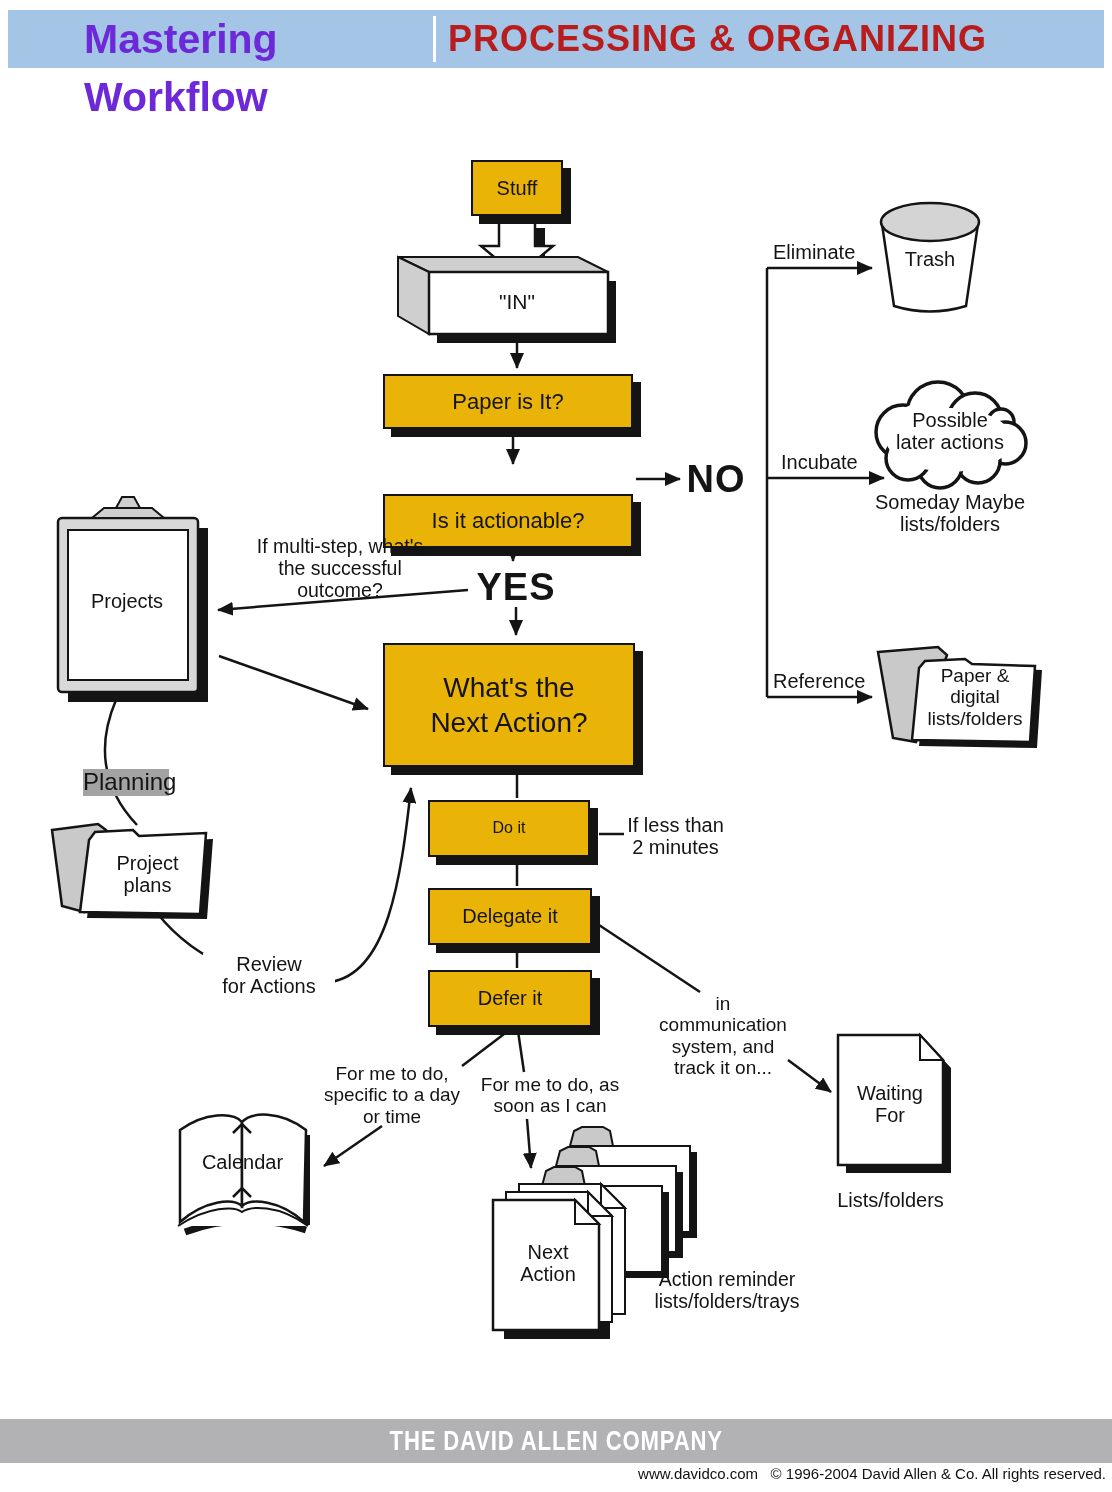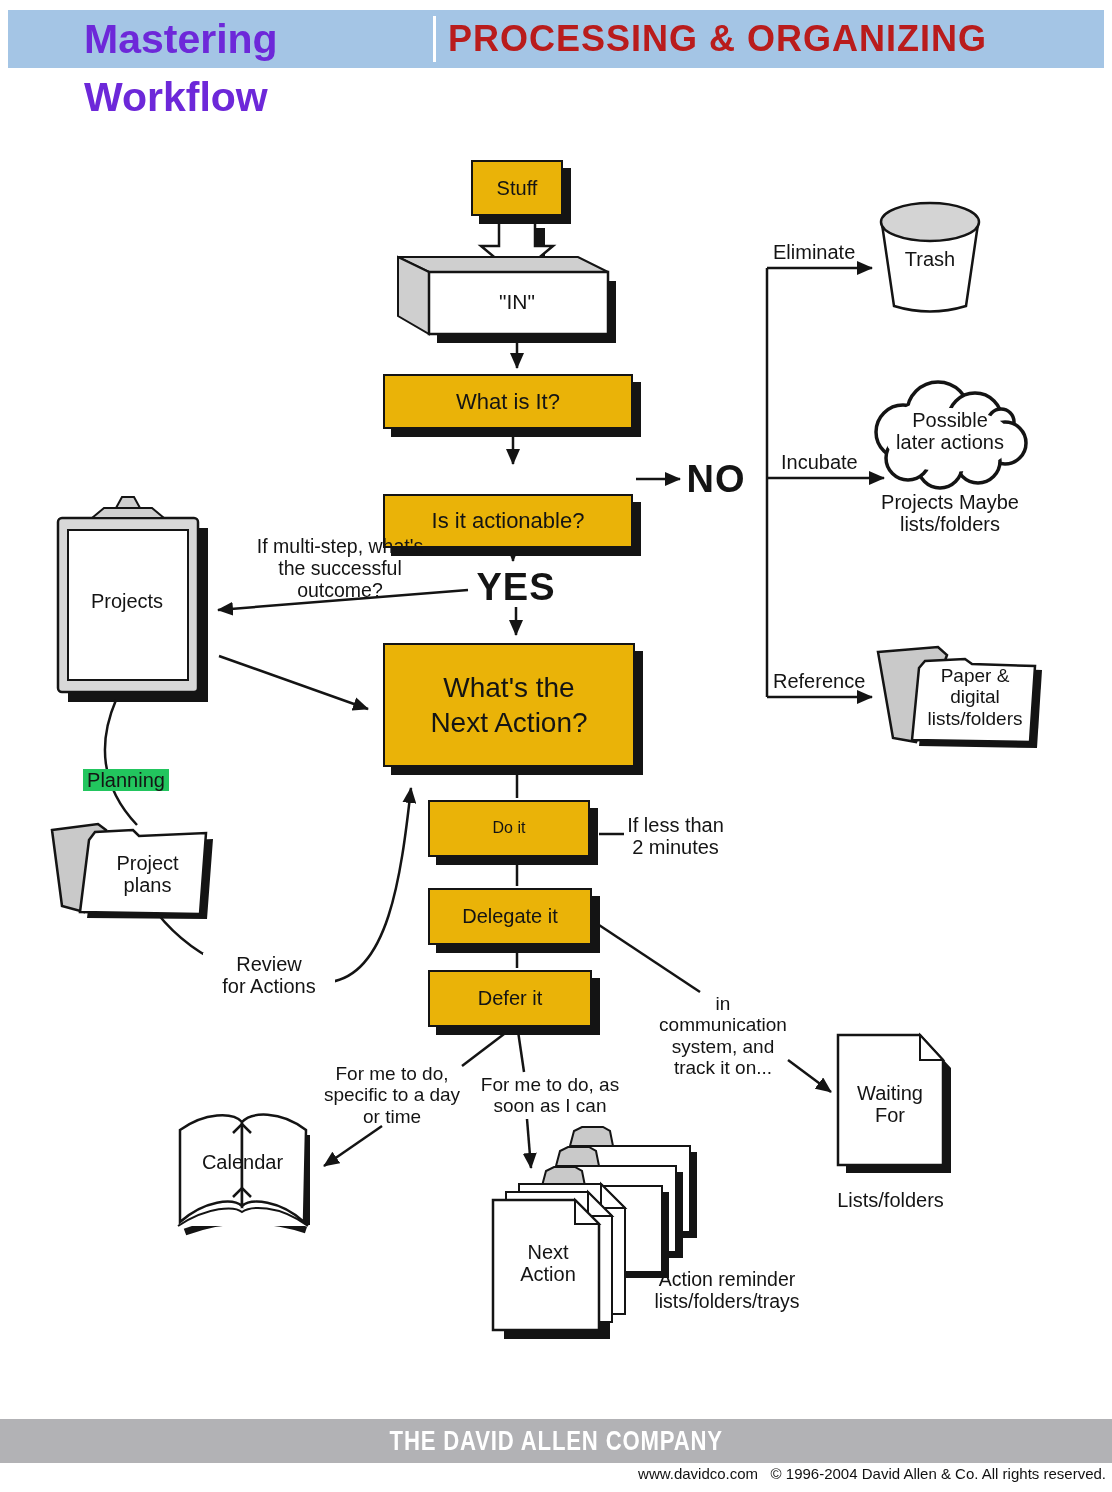--- a/index.html
+++ b/index.html
@@ -146,46 +146,46 @@
       <path d="M788,1060 L831,1092" marker-end="url(#ah)"></path>
       <path d="M508,1031 L462,1066"></path>
       <path d="M382,1126 L324,1166" marker-end="url(#ah)"></path>
       <path d="M518,1031 L524,1072"></path>
       <path d="M527,1119 L531,1168" marker-end="url(#ah)"></path>
     </g>
   </svg>
 
   <div class="box" style="left:471px;top:160px;width:92px;height:56px;font-size:20px">Stuff</div>
   <div class="lbl" style="left:467px;top:290px;width:100px;font-size:21px">"IN"</div>
-  <div class="box" style="left:383px;top:374px;width:250px;height:55px;font-size:22px">What is It?</div>
+  <div class="box" style="left:383px;top:374px;width:250px;height:55px;font-size:22px">Paper is It?</div>
   <div class="box" style="left:383px;top:494px;width:250px;height:54px;font-size:22px">Is it actionable?</div>
   <div class="lbl big" style="left:684px;top:458px;width:64px">NO</div>
   <div class="lbl big" style="left:472px;top:566px;width:88px">YES</div>
   <div class="box" style="left:383px;top:643px;width:252px;height:124px;font-size:28px;line-height:1.25">What's the
 Next Action?</div>
   <div class="box" style="left:428px;top:800px;width:162px;height:57px;font-size:16px">Do it</div>
   <div class="box" style="left:428px;top:970px;width:164px;height:57px;font-size:20px">Defer it</div>
   <div class="box" style="left:428px;top:888px;width:164px;height:57px;font-size:20px">Delegate it</div>
 
   <div class="lbl" style="left:773px;top:241px;width:95px;font-size:20px;text-align:left">Eliminate</div>
   <div class="lbl" style="left:895px;top:248px;width:70px;font-size:20px">Trash</div>
   <div class="lbl" style="left:781px;top:451px;width:90px;font-size:20px;text-align:left">Incubate</div>
   <div class="lbl" style="left:878px;top:409px;width:144px;font-size:20px">Possible
 later actions</div>
-  <div class="lbl" style="left:860px;top:491px;width:180px;font-size:20px">Projects Maybe
+  <div class="lbl" style="left:860px;top:491px;width:180px;font-size:20px">Someday Maybe
 lists/folders</div>
   <div class="lbl" style="left:773px;top:670px;width:100px;font-size:20px;text-align:left">Reference</div>
   <div class="lbl" style="left:915px;top:665px;width:120px;font-size:19px">Paper &amp;
 digital
 lists/folders</div>
   <div class="lbl" style="left:205px;top:536px;width:270px;font-size:19.5px">If multi-step, what's
 the successful
 outcome?</div>
   <div class="lbl" style="left:77px;top:590px;width:100px;font-size:20px">Projects</div>
-  <div class="lbl" style="left:83px;top:769px;width:86px;font-size:20px;background:#22c55e">Planning</div>
+  <div class="lbl" style="left:83px;top:769px;width:86px;font-size:24px;background:#a3a3a3">Planning</div>
   <div class="lbl" style="left:95px;top:852px;width:105px;font-size:20px">Project
 plans</div>
   <div class="lbl" style="left:203px;top:953px;width:132px;font-size:20px;background:#fff">Review
 for Actions</div>
   <div class="lbl" style="left:603px;top:814px;width:145px;font-size:20px">If less than
 2 minutes</div>
   <div class="lbl" style="left:643px;top:993px;width:160px;font-size:19px">in
 communication
 system, and
 track it on...</div>

